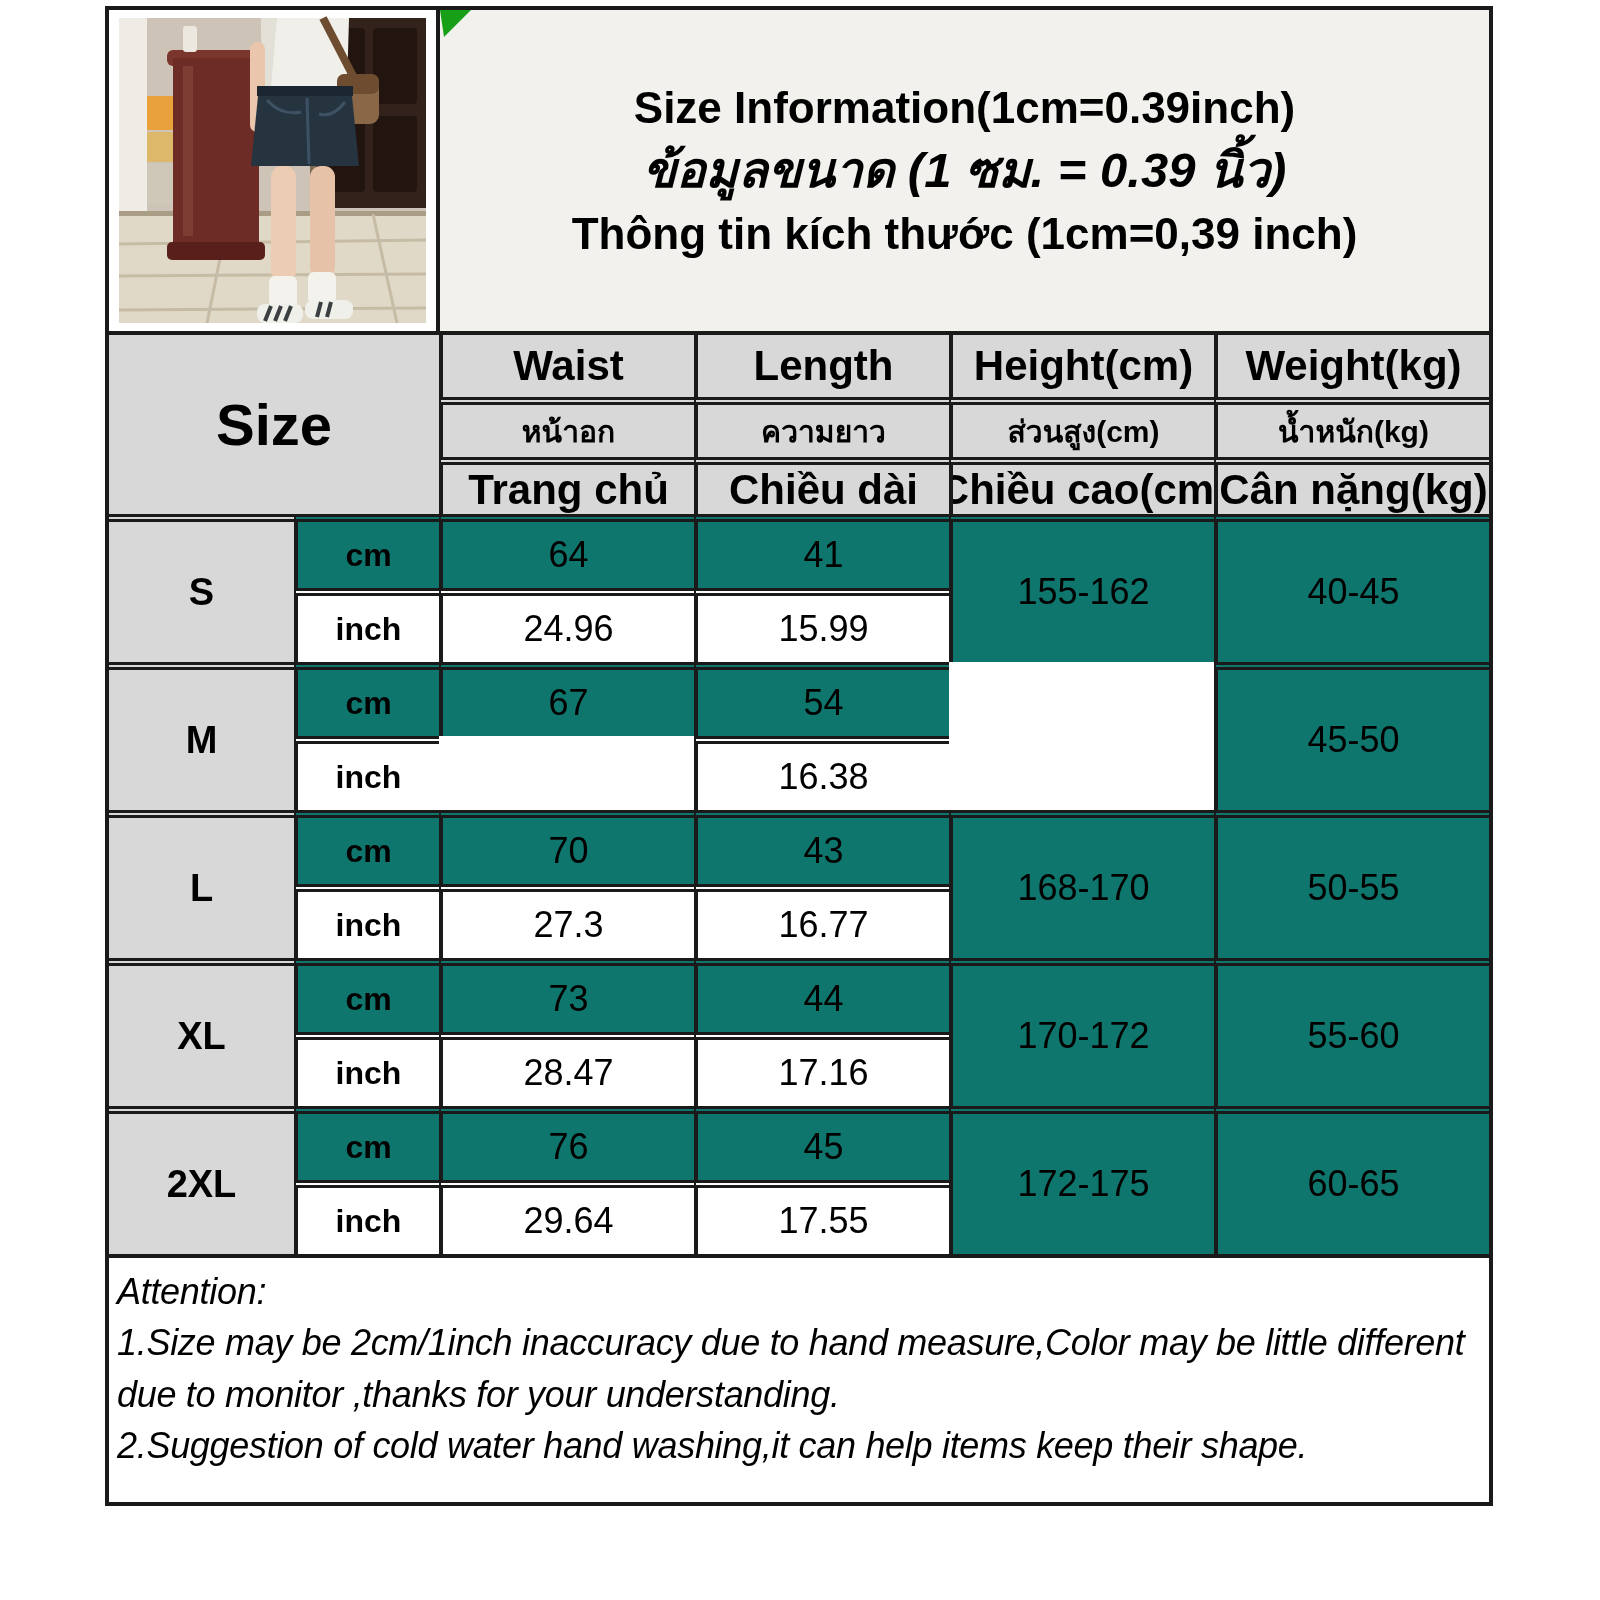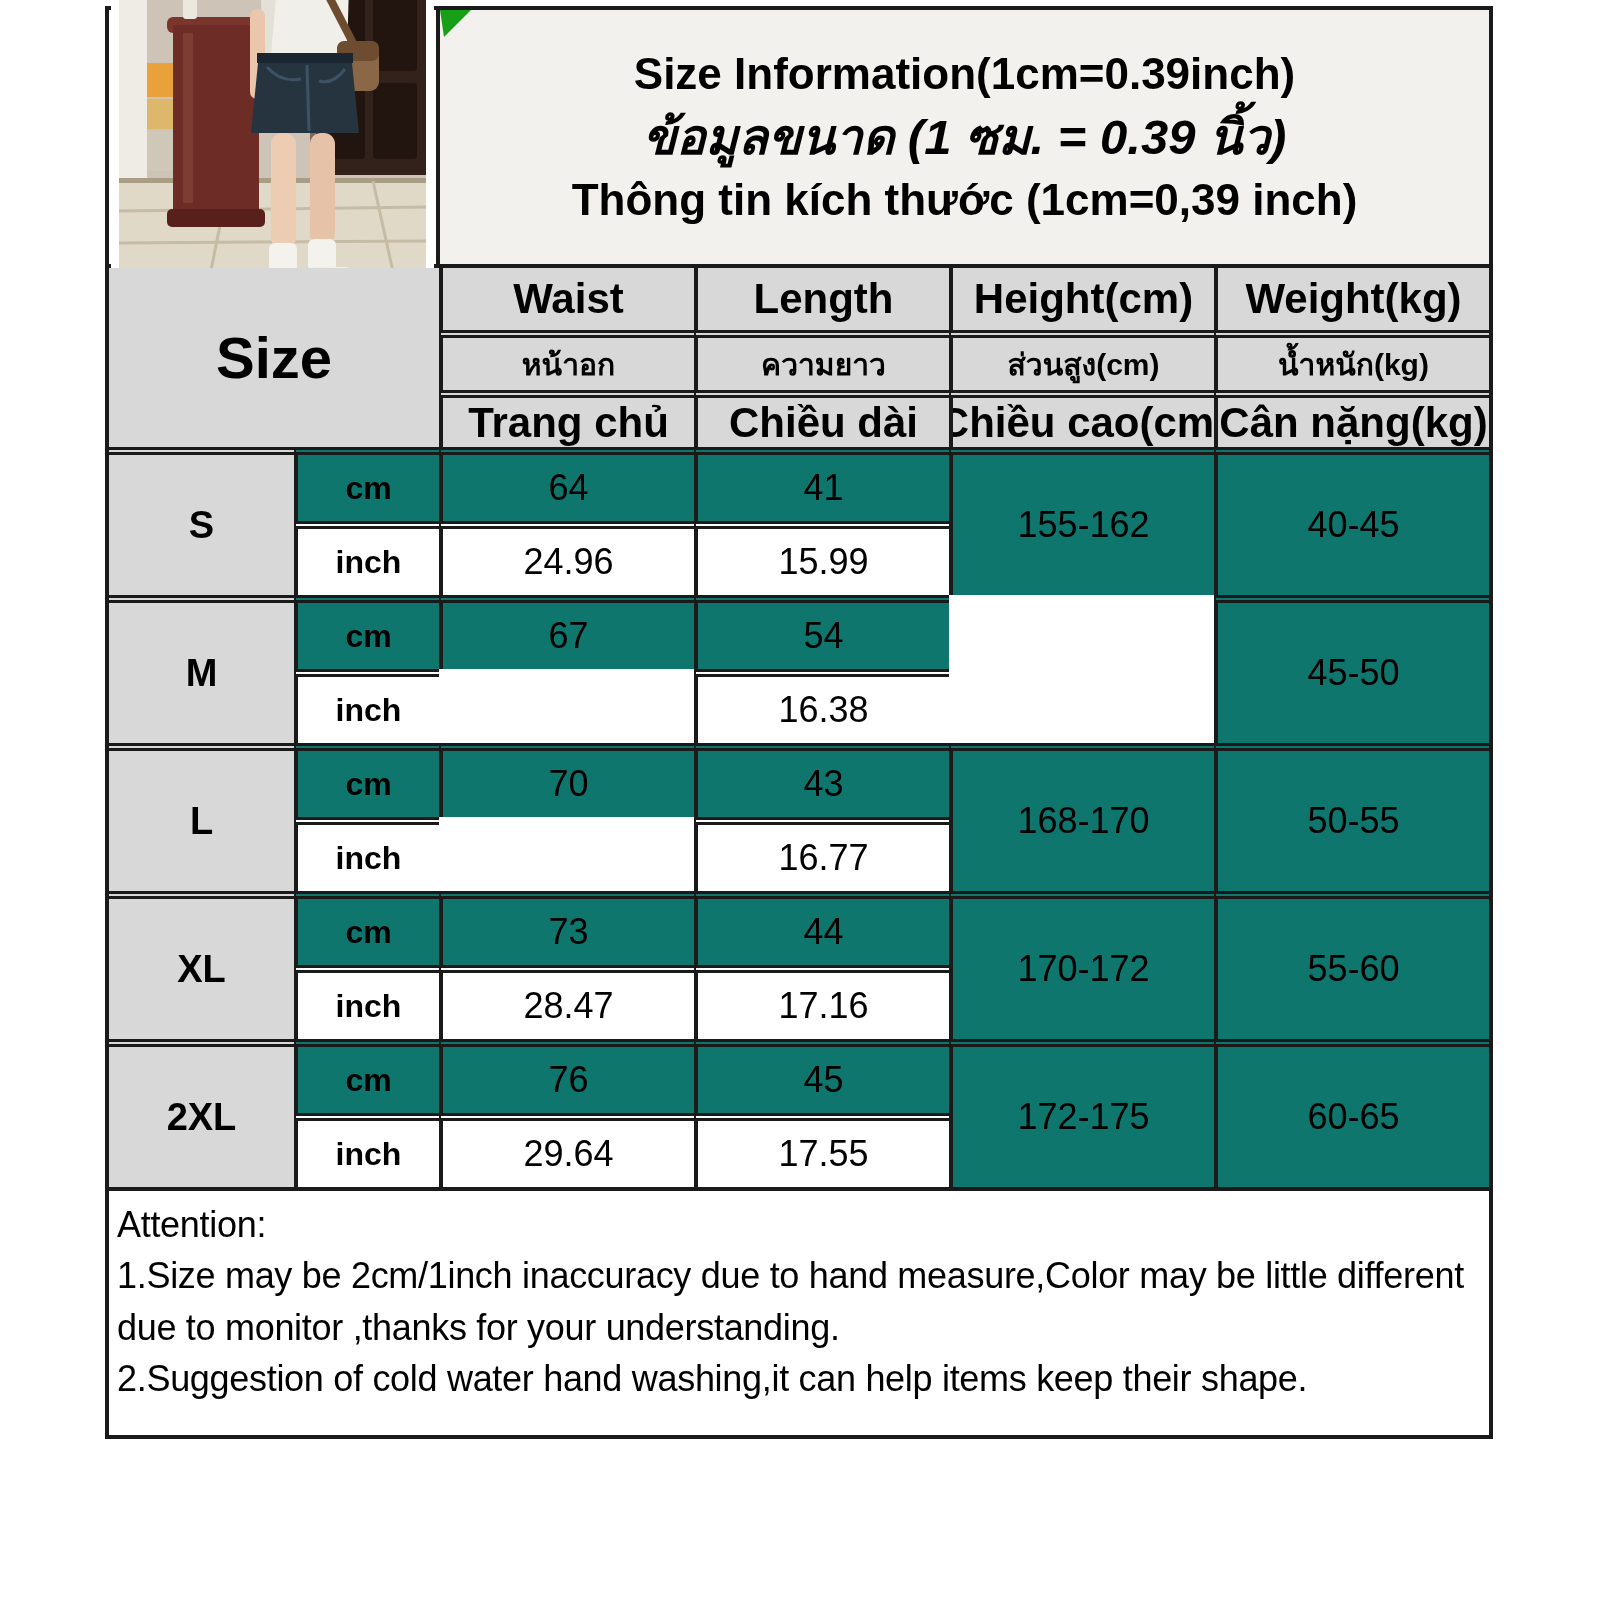--- a/index.html
+++ b/index.html
@@ -5,21 +5,21 @@
   * { box-sizing: border-box; margin: 0; padding: 0; }
   html,body { background:#ffffff; }
   body {
     width:1600px; height:1600px; position:relative;
     font-family:"Liberation Sans","DejaVu Sans",sans-serif;
     color:#000;
   }
   .sheet { position:absolute; left:105px; top:6px; width:1388px; }
 
   
-  .top-panel { display:flex; height:262px; border:4px solid #1a1a1a; background:#fff; }
+  .top-panel { display:flex; height:329px; border:4px solid #1a1a1a; background:#fff; }
   .photo-cell {
     width:331px; flex:0 0 331px; border-right:4px solid #1a1a1a;
     background:#fff; display:flex; align-items:center; justify-content:center;
   }
   .photo-cell svg { display:block; }
   .title-cell {
     flex:1; position:relative; background:#f2f1ee;
     display:flex; flex-direction:column; align-items:center; justify-content:center;
     gap:13px; text-align:center;
   }
@@ -49,21 +49,21 @@
   .size-cell { background:#d8d8d8; font-weight:bold; font-size:38px; }
   .unit { font-weight:bold; font-size:32px; }
   .val  { font-weight:normal; font-size:36px; }
   .shade { background:#0f766e; }
   .white { background:#ffffff; }
 
   
   .attention {
     margin-top:-4px; border:4px solid #1a1a1a; background:#fff;
     height:252px; padding:8px 14px 0 8px;
-    font-size:36px; line-height:1.43; letter-spacing:-0.3px;
+    font-size:36px; line-height:1.43; letter-spacing:-0.3px;font-style:italic;
   }
 </style>
 </head>
 <body>
 
 <div class="sheet">
 
   <div class="top-panel">
 
     <div class="photo-cell">
@@ -176,20 +176,21 @@
     <div class="c unit white" style="grid-column:2;grid-row:7">inch</div>
     <div class="c val white" style="grid-column:4;grid-row:7">16.38</div>
 
     <div class="c size-cell first-col" style="grid-column:1;grid-row:8/10">L</div>
     <div class="c unit shade" style="grid-column:2;grid-row:8">cm</div>
     <div class="c val shade" style="grid-column:3;grid-row:8">70</div>
     <div class="c val shade" style="grid-column:4;grid-row:8">43</div>
     <div class="c val shade" style="grid-column:5;grid-row:8/10">168-170</div>
     <div class="c val shade" style="grid-column:6;grid-row:8/10">50-55</div>
     <div class="c unit white" style="grid-column:2;grid-row:9">inch</div>
+    <div class="c val white" style="grid-column:3;grid-row:9">27.3</div>
     <div class="c val white" style="grid-column:4;grid-row:9">16.77</div>
 
     <div class="c size-cell first-col" style="grid-column:1;grid-row:10/12">XL</div>
     <div class="c unit shade" style="grid-column:2;grid-row:10">cm</div>
     <div class="c val shade" style="grid-column:3;grid-row:10">73</div>
     <div class="c val shade" style="grid-column:4;grid-row:10">44</div>
     <div class="c val shade" style="grid-column:5;grid-row:10/12">170-172</div>
     <div class="c val shade" style="grid-column:6;grid-row:10/12">55-60</div>
     <div class="c unit white" style="grid-column:2;grid-row:11">inch</div>
     <div class="c val white" style="grid-column:3;grid-row:11">28.47</div>

